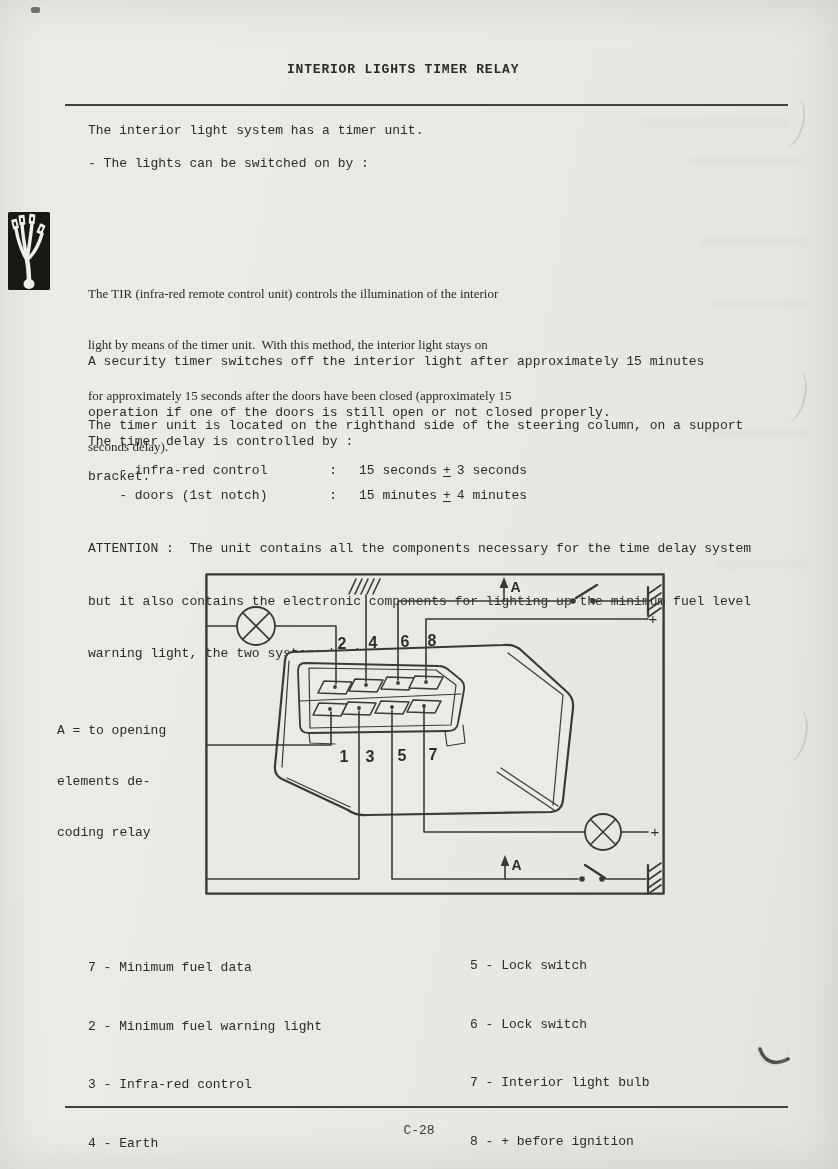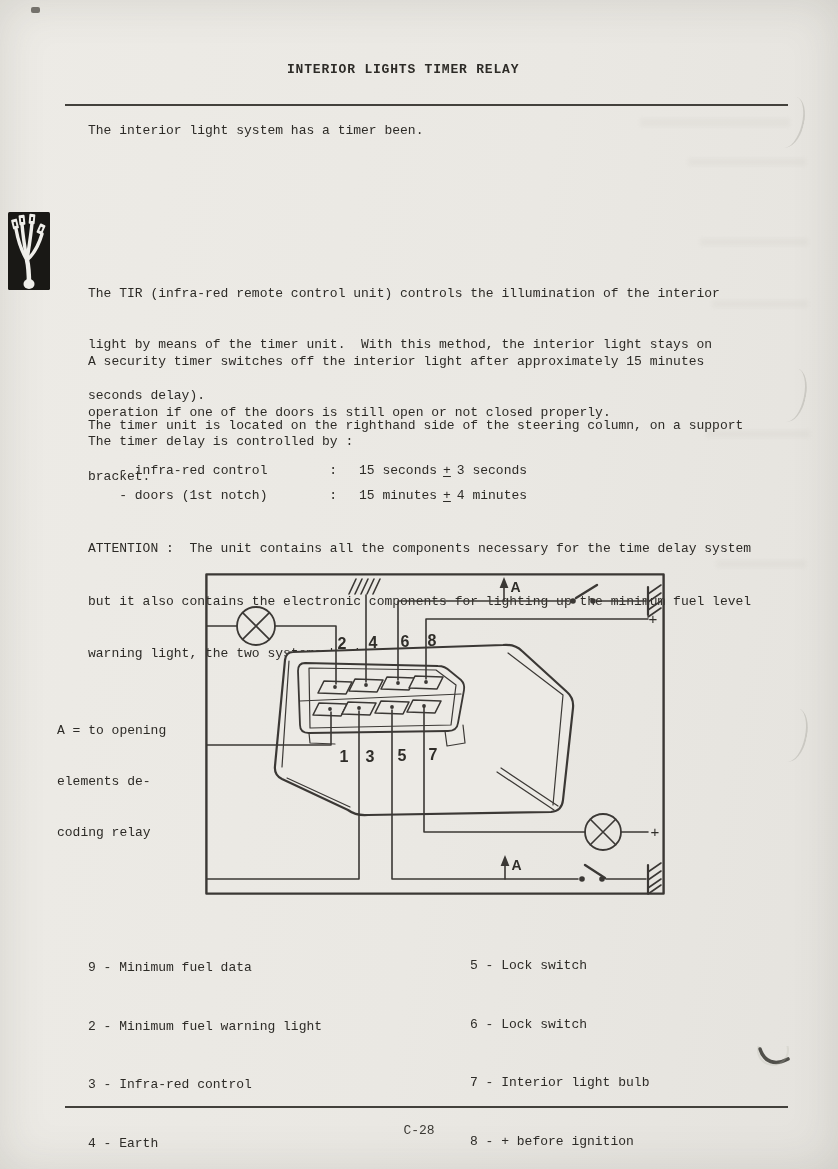--- a/index.html
+++ b/index.html
@@ -61,26 +61,28 @@
       <ellipse cx="21" cy="72" rx="5.5" ry="5"></ellipse>
     </g>
     <g fill="#191815">
       <rect x="6" y="10" width="2" height="4" transform="rotate(-14 7 12)"></rect>
       <rect x="13" y="6" width="2" height="4" transform="rotate(-6 14 8)"></rect>
       <rect x="23" y="5" width="2" height="4" transform="rotate(5 24 7)"></rect>
       <rect x="32" y="15" width="2" height="4" transform="rotate(24 33 17)"></rect>
     </g>
   </svg>
 
-  <div class="t" style="left:88px;top:122px;">The interior light system has a timer been.</div>
-
-
-  <div class="t" style="left:88px;top:251px;">
+  <div class="t" style="left:88px;top:122px;">The interior light system has a timer unit.</div>
+  <div class="t" style="left:88px;top:155px;">- The lights can be switched on by :</div>
+
+
+  <div class="t" style="left:88px;top:251px;font-family:Liberation Serif, serif;">
     <div class="line">The TIR (infra-red remote control unit) controls the illumination of the interior</div>
     <div class="line">light by means of the timer unit.  With this method, the interior light stays on</div>
+    <div class="line">for approximately 15 seconds after the doors have been closed (approximately 15</div>
     <div class="line">seconds delay).</div>
   </div>
 
   <div class="t" style="left:88px;top:319px;">
     <div class="line">A security timer switches off the interior light after approximately 15 minutes</div>
     <div class="line">operation if one of the doors is still open or not closed properly.</div>
   </div>
 
   <div class="t" style="left:88px;top:383px;">
     <div class="line">The timer unit is located on the righthand side of the steering column, on a support</div>
@@ -224,21 +226,21 @@
       <text class="d-num" x="200" y="74">6</text>
       <text class="d-num" x="227" y="73">8</text>
       <text class="d-num" x="139" y="189">1</text>
       <text class="d-num" x="165" y="189">3</text>
       <text class="d-num" x="197" y="188">5</text>
       <text class="d-num" x="228" y="187">7</text>
     </g>
   </svg>
 
   <div class="t legend-col" style="left:88px;top:922px;">
-    <div class="line">9 - Minimum fuel data</div>
+    <div class="line">7 - Minimum fuel data</div>
     <div class="line">2 - Minimum fuel warning light</div>
     <div class="line">3 - Infra-red control</div>
     <div class="line">4 - Earth</div>
   </div>
   <div class="t legend-col" style="left:470px;top:920px;">
     <div class="line">5 - Lock switch</div>
     <div class="line">6 - Lock switch</div>
     <div class="line">7 - Interior light bulb</div>
     <div class="line">8 - + before ignition</div>
   </div>

